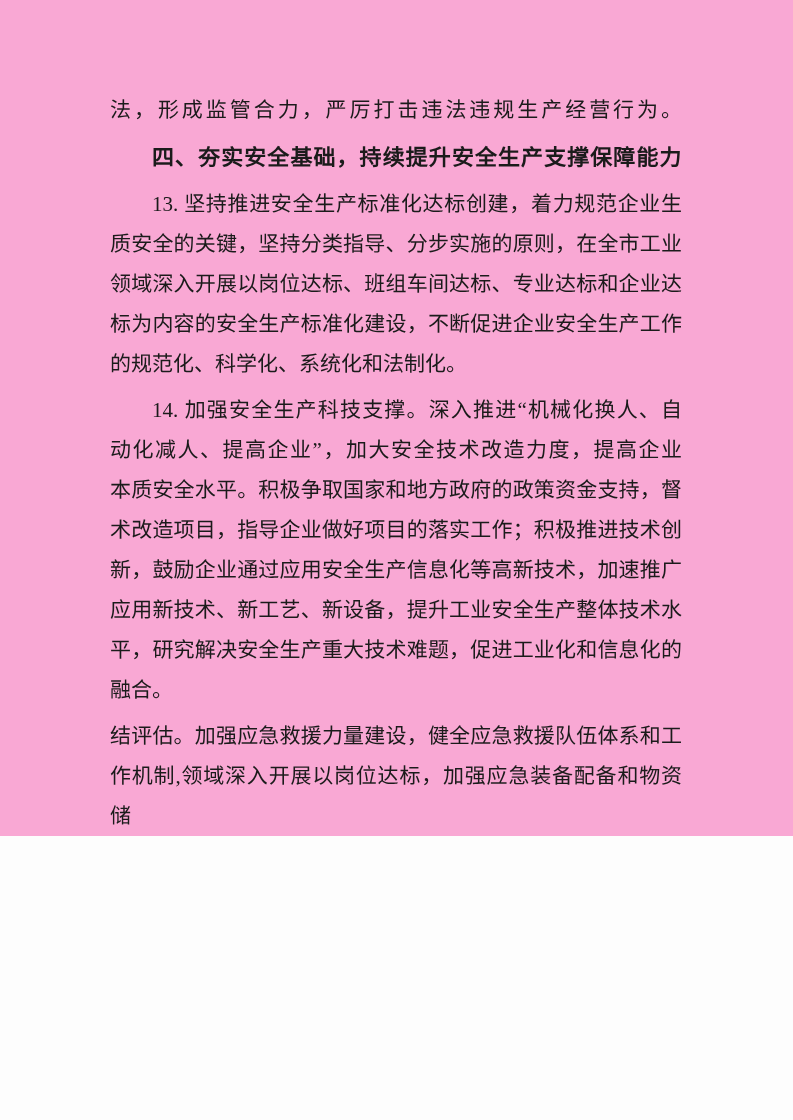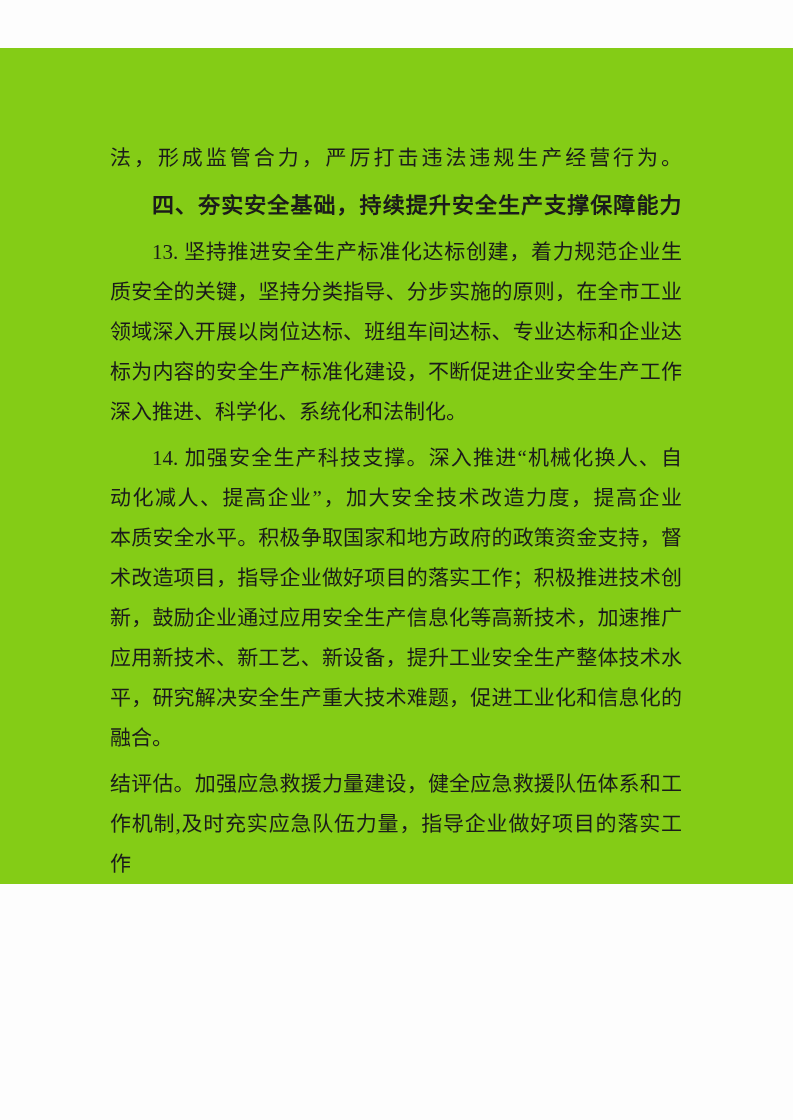--- a/index.html
+++ b/index.html
@@ -4,25 +4,24 @@
 <style>
   html, body {
     margin: 0;
     padding: 0;
     background: #fdfdfd;
   }
   .page {
     position: relative;
     width: 793px;
     height: 836px;
-    background: #84cc16;
+    background: #f9a8d4;
     overflow: hidden;
     font-family: "Liberation Serif", "DejaVu Serif", serif;
     color: #1b1b1b;
-    margin-top: 48px;
   }
   .doc-body {
     position: absolute;
     left: 110px;
     top: 90px;
     width: 572px;
   }
   .block { margin: 0; }
   .block.heading { margin-top: 8px; }
   .block.para    { margin-top: 6px; }
@@ -63,31 +62,31 @@
         <div class="line full">法，形成监管合力，严厉打击违法违规生产经营行为。</div>
       </div>
       <div class="block heading">
         <div class="line indent full">四、夯实安全基础，持续提升安全生产支撑保障能力</div>
       </div>
       <div class="block para">
         <div class="line indent full">13. 坚持推进安全生产标准化达标创建，着力规范企业生</div>
         <div class="line full">质安全的关键，坚持分类指导、分步实施的原则，在全市工业</div>
         <div class="line full">领域深入开展以岗位达标、班组车间达标、专业达标和企业达</div>
         <div class="line full">标为内容的安全生产标准化建设，不断促进企业安全生产工作</div>
-        <div class="line">深入推进、科学化、系统化和法制化。</div>
+        <div class="line">的规范化、科学化、系统化和法制化。</div>
       </div>
       <div class="block para">
         <div class="line indent full">14. 加强安全生产科技支撑。深入推进“机械化换人、自</div>
         <div class="line full">动化减人、提高企业”，加大安全技术改造力度，提高企业</div>
         <div class="line full">本质安全水平。积极争取国家和地方政府的政策资金支持，督</div>
         <div class="line full">术改造项目，指导企业做好项目的落实工作；积极推进技术创</div>
         <div class="line full">新，鼓励企业通过应用安全生产信息化等高新技术，加速推广</div>
         <div class="line full">应用新技术、新工艺、新设备，提升工业安全生产整体技术水</div>
         <div class="line full">平，研究解决安全生产重大技术难题，促进工业化和信息化的</div>
         <div class="line">融合。</div>
       </div>
       <div class="block para">
         <div class="line full">结评估。加强应急救援力量建设，健全应急救援队伍体系和工</div>
-        <div class="line full">作机制,及时充实应急队伍力量，指导企业做好项目的落实工作</div>
+        <div class="line full">作机制,领域深入开展以岗位达标，加强应急装备配备和物资储</div>
       </div>
     </div>
   <div class="page-number">5</div>
 </div>
 
 </body></html>

